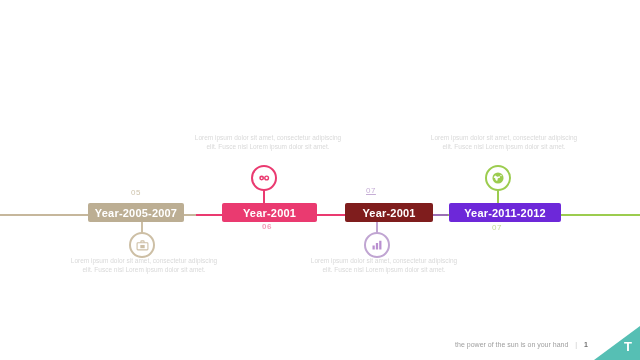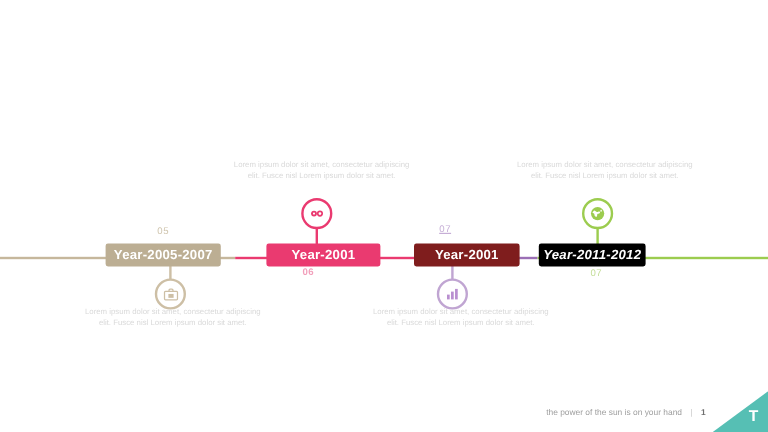--- a/index.html
+++ b/index.html
@@ -29,31 +29,31 @@
     font-weight:bold;
     letter-spacing:.2px;
     display:flex;align-items:center;justify-content:center;
     white-space:nowrap;
     box-sizing:border-box;
     padding:0 8px;
   }
   .bar.b1{left:88px; top:203px; width:96px; background:#bcae93;}
   .bar.b2{left:222px;top:203px; width:95px;  background:#ea3a70;}
   .bar.b3{left:345px;top:203px; width:88px;  background:#7f1d1d;}
-  .bar.b4{left:449px;top:203px; width:89px; background:#000000;font-style:italic;}
+  .bar.b4{left:449px;top:203px; width:112px; background:#6d28d9;}
 
   
   .step{
     position:absolute;
     font-size:8px;
     letter-spacing:.5px;
     font-weight:normal;
   }
   .step.s1{left:131px;top:188px;color:#cfc4ad;}
-  .step.s2{left:252px;top:222px;color:#f2a0bb;font-weight:bold;}
+  .step.s2{left:262px;top:222px;color:#f2a0bb;font-weight:bold;}
   .step.s3{left:366px;top:186px;color:#c6aed6;text-decoration:underline;}
   .step.s4{left:492px;top:223px;color:#c3dd97;}
 
   
   .stem{position:absolute;width:2px;}
   .stem.up-pink {left:263px;top:188px;height:26px;background:#ea3a70;}
   .stem.up-green{left:497px;top:188px;height:26px;background:#9ccc4f;}
   .stem.dn-tan  {left:141px;top:214px;height:24px;background:#cdbfa5;}
   .stem.dn-purp {left:376px;top:214px;height:24px;background:#c0a5d2;}
 

